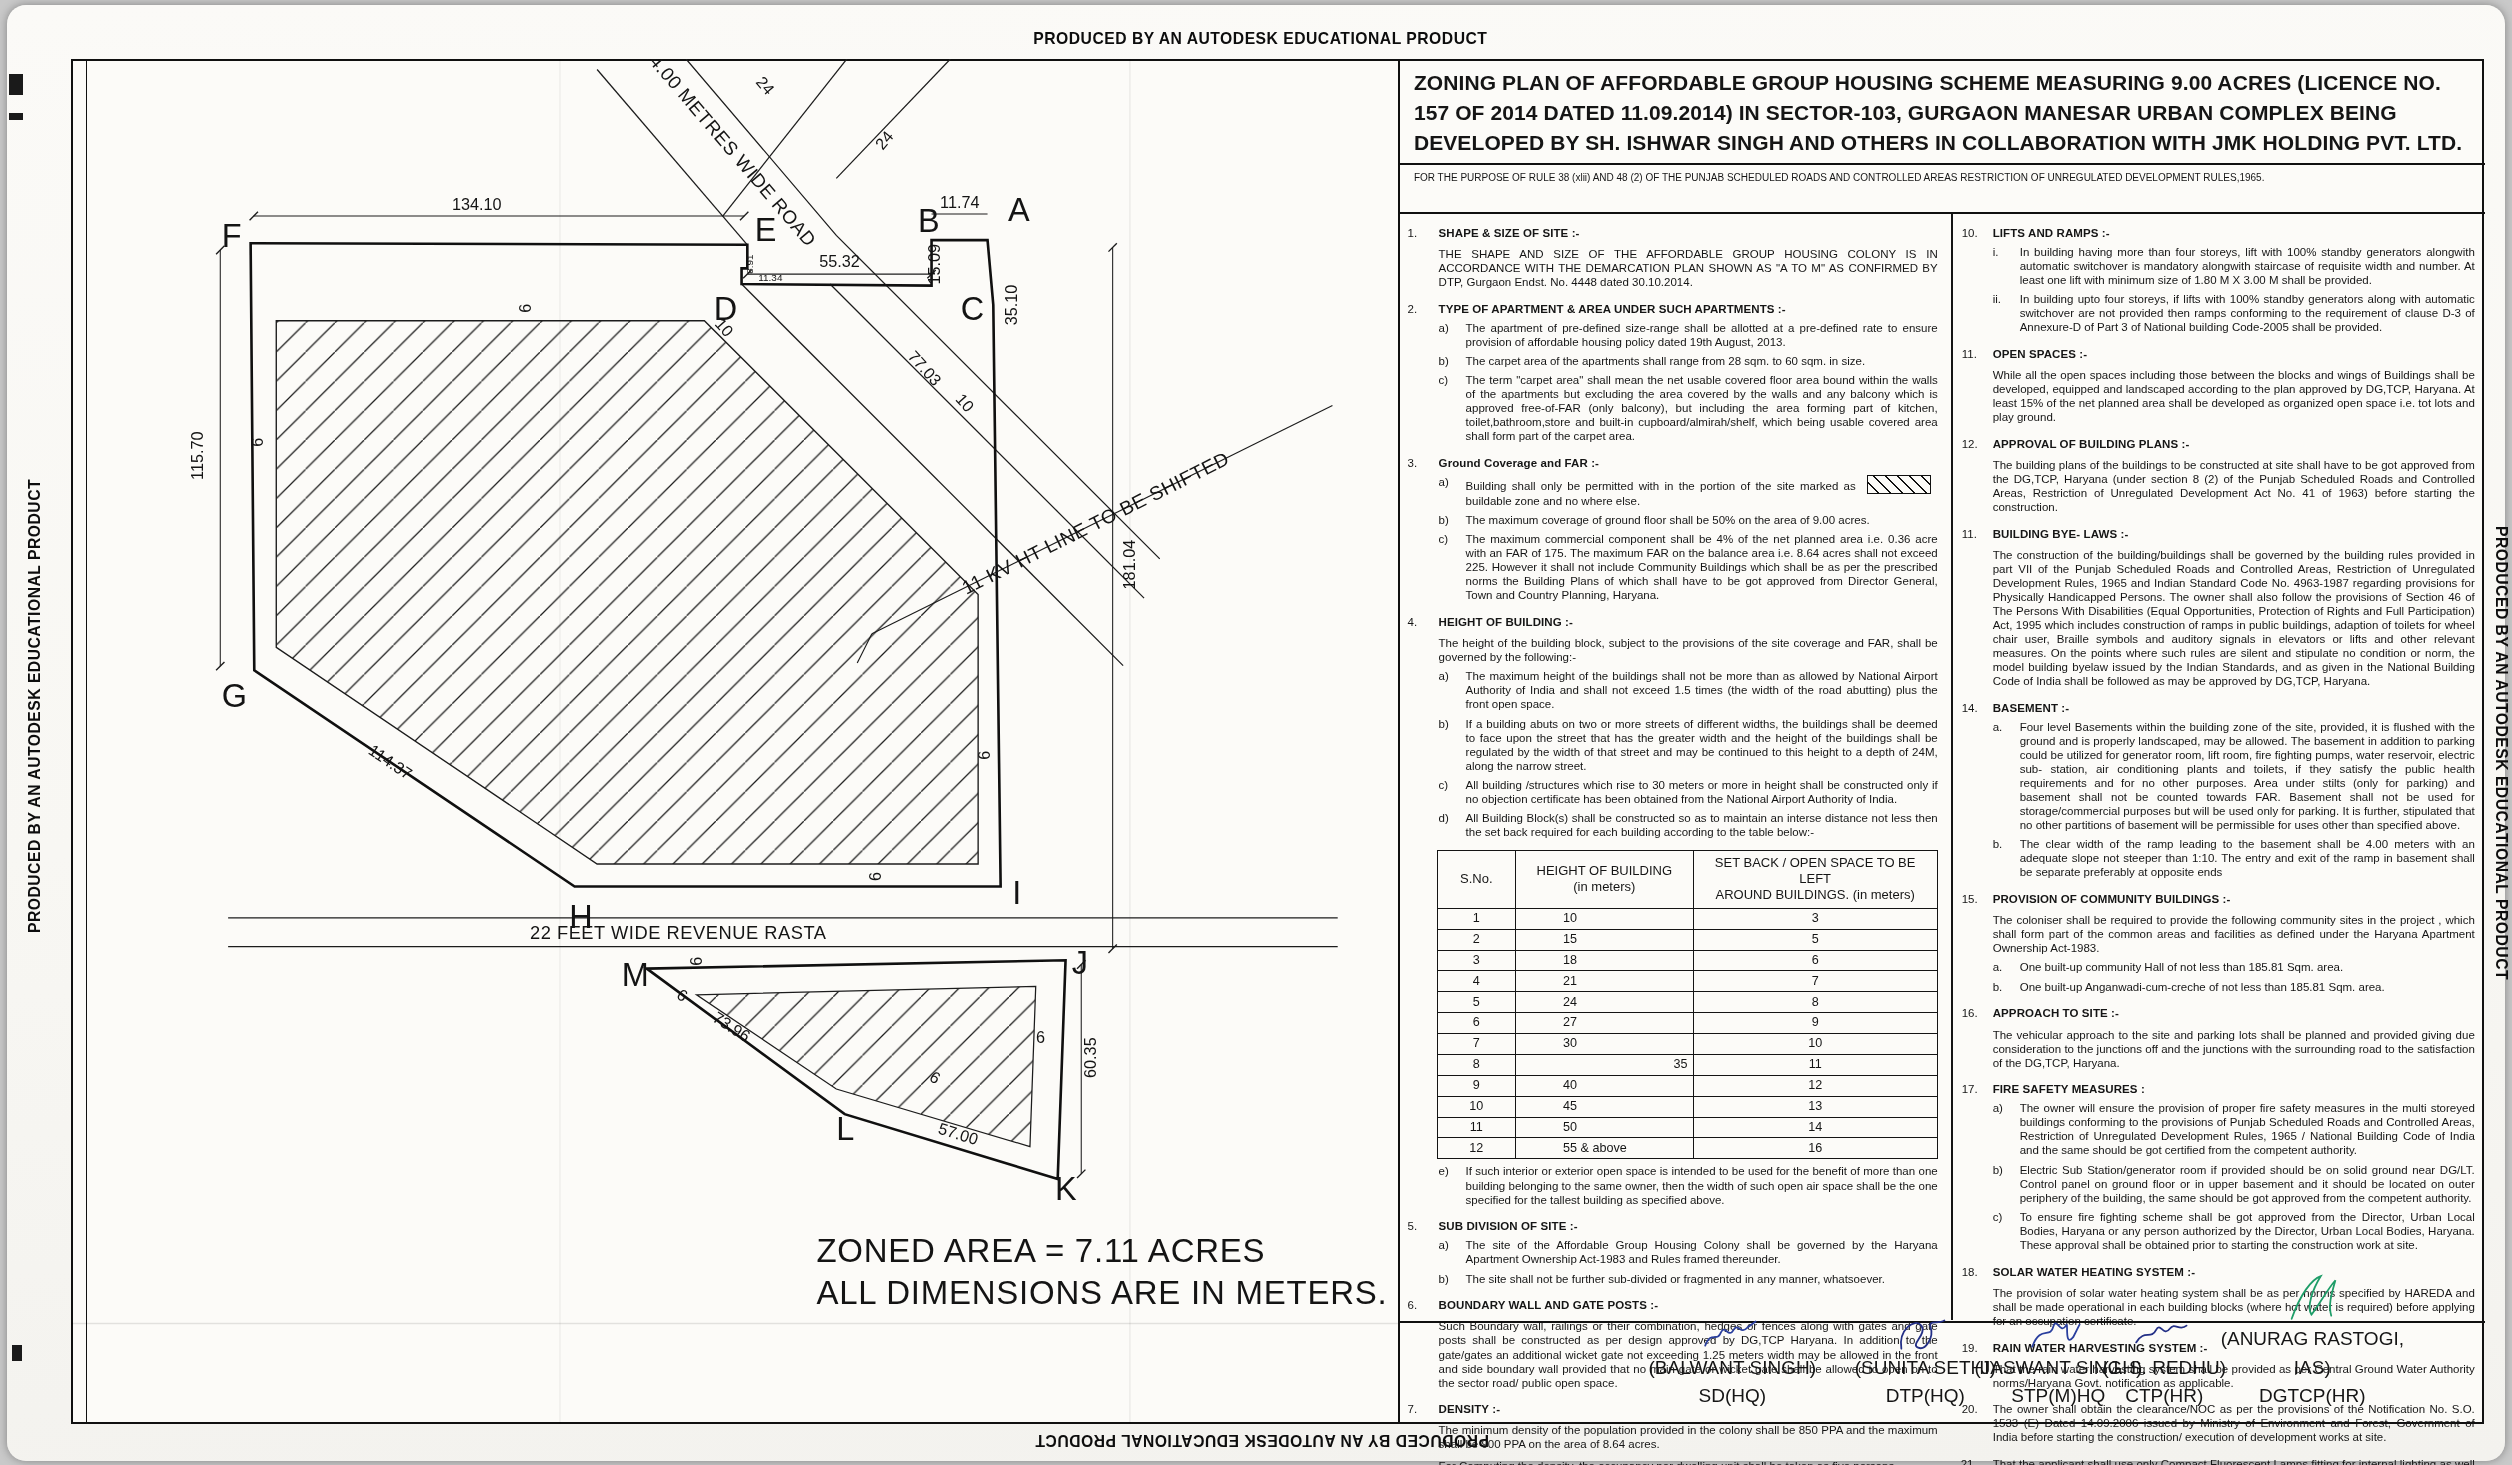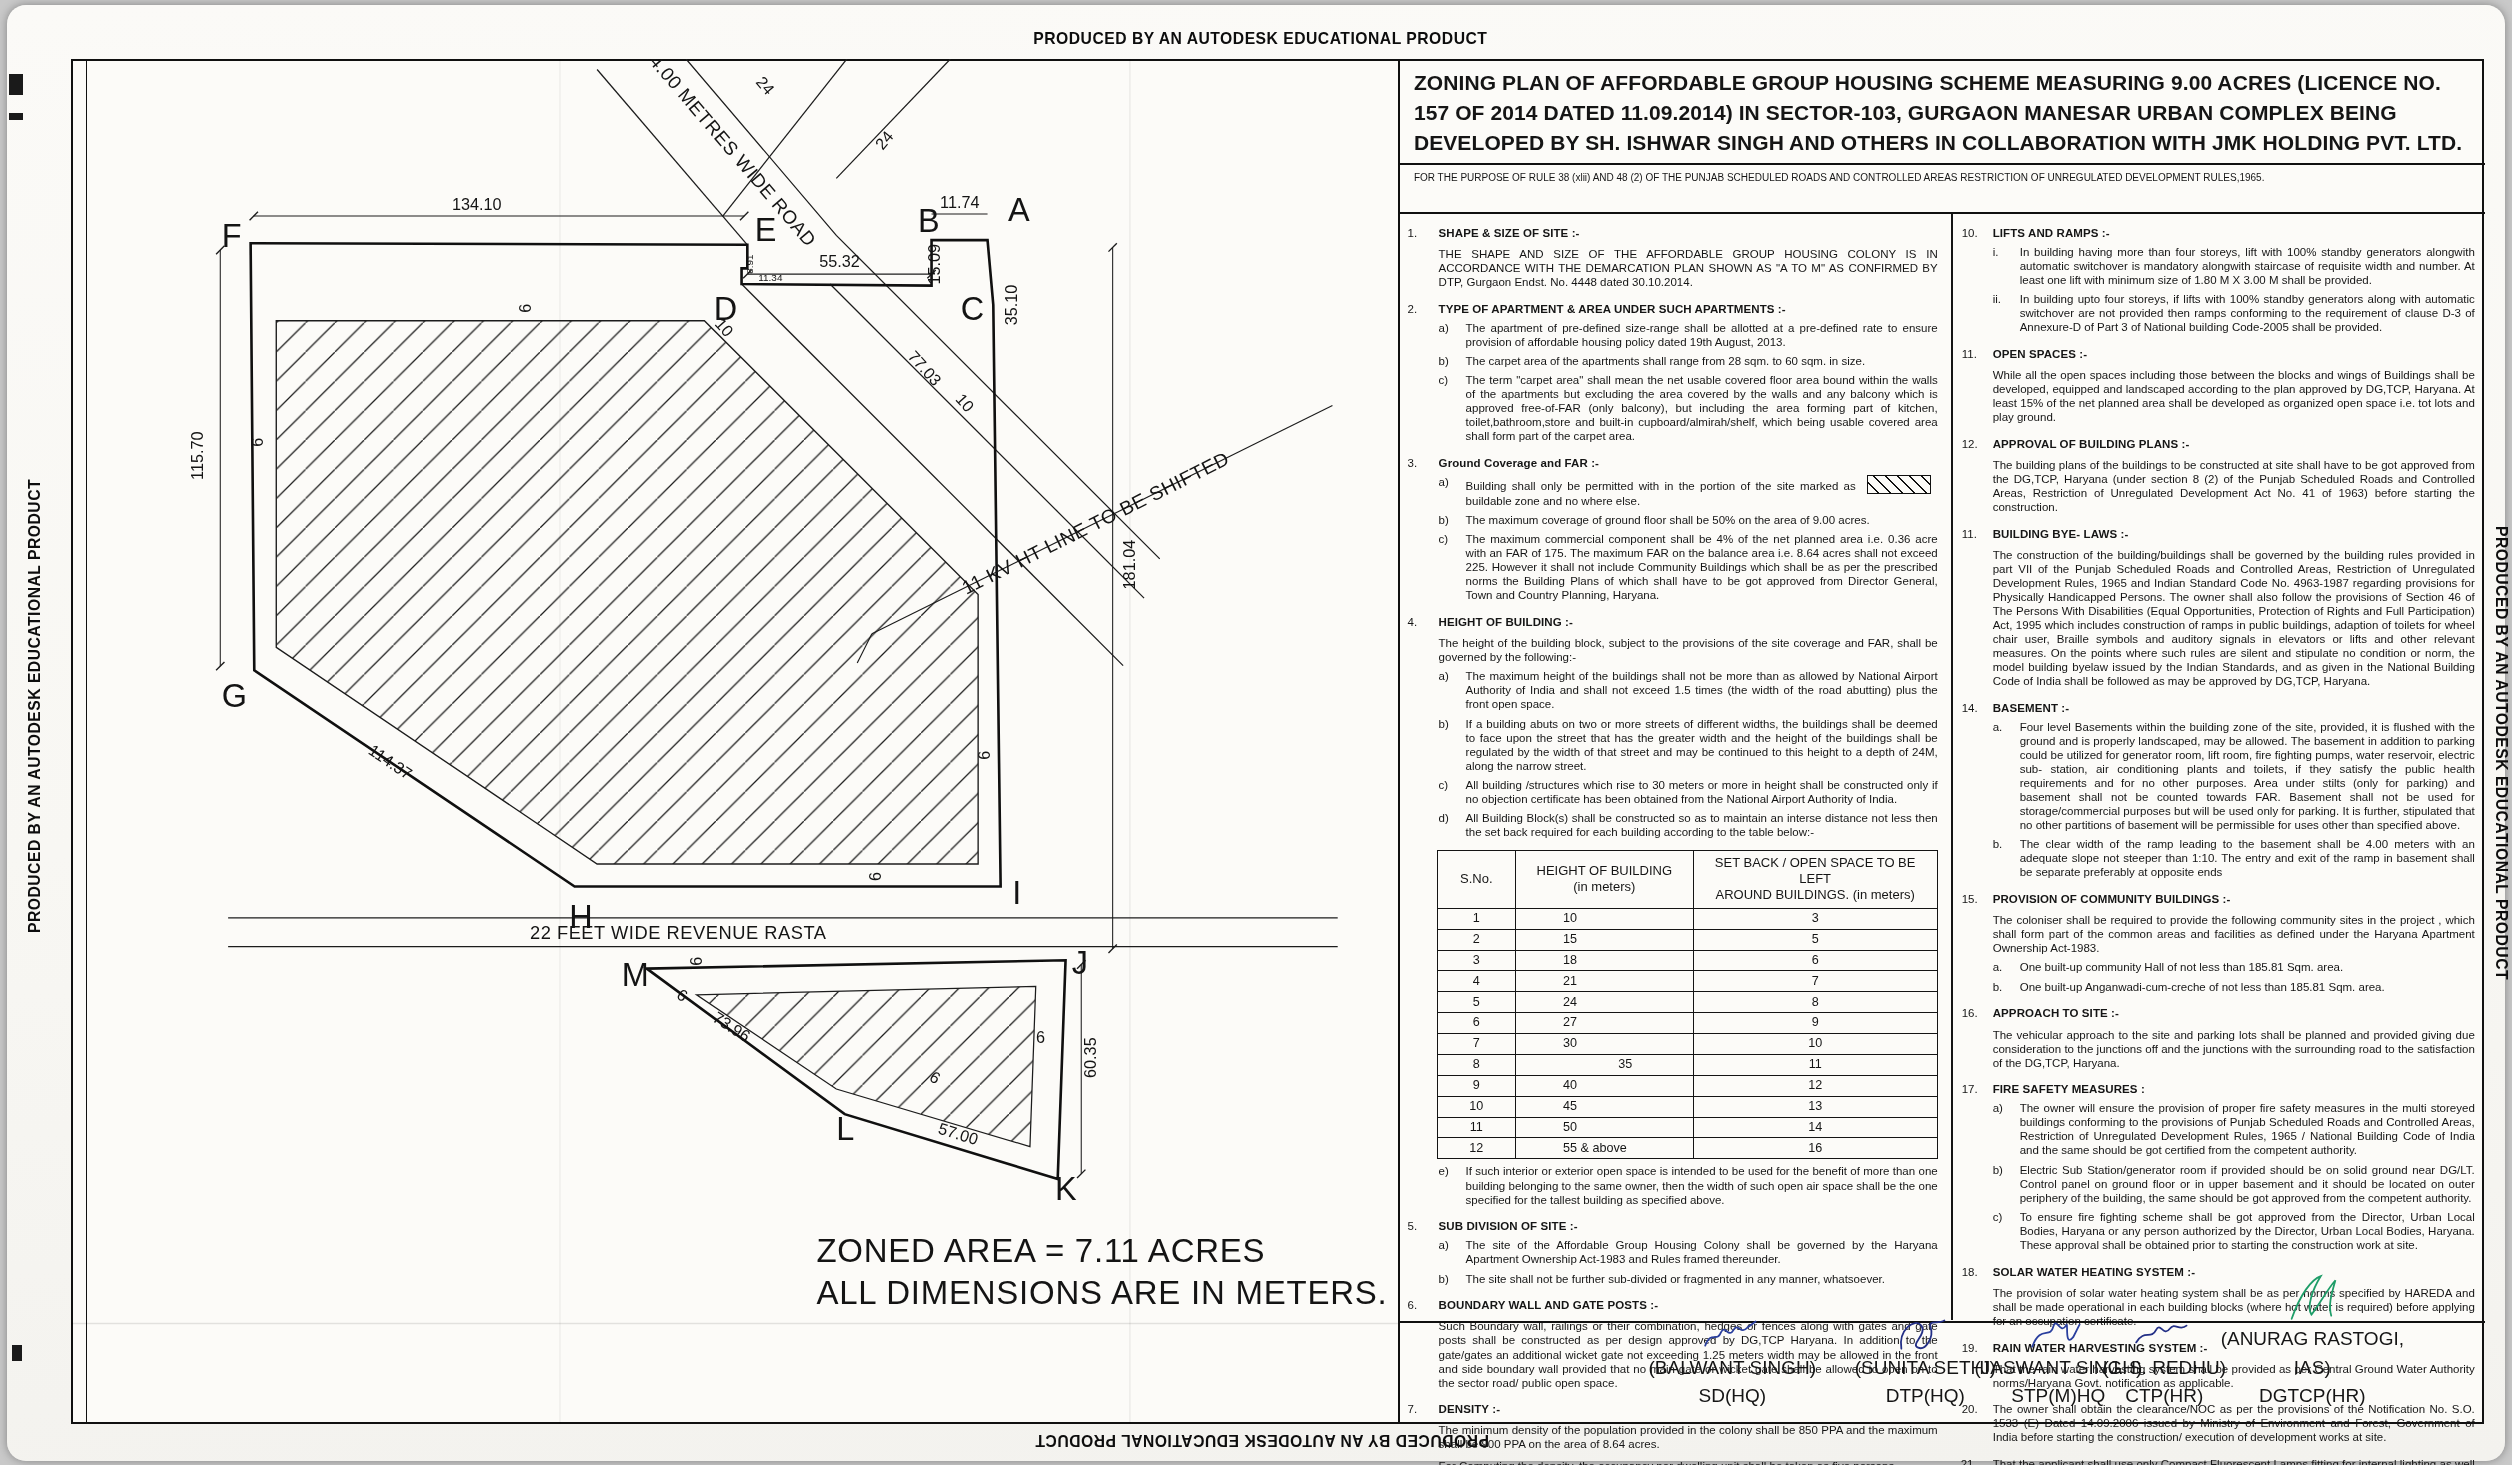--- a/index.html
+++ b/index.html
@@ -318,21 +318,21 @@
                   <td style="text-align: left; padding-left: 47px;">27</td>
                   <td>9</td>
                 </tr>
                 <tr>
                   <td>7</td>
                   <td style="text-align: left; padding-left: 47px;">30</td>
                   <td>10</td>
                 </tr>
                 <tr>
                   <td>8</td>
-                  <td style="text-align: center; padding-left: 47px;">35</td>
+                  <td style="text-align: right; padding-left: 47px;">35</td>
                   <td>11</td>
                 </tr>
                 <tr>
                   <td>9</td>
                   <td style="text-align: left; padding-left: 47px;">40</td>
                   <td>12</td>
                 </tr>
                 <tr>
                   <td>10</td>
                   <td style="text-align: left; padding-left: 47px;">45</td>

